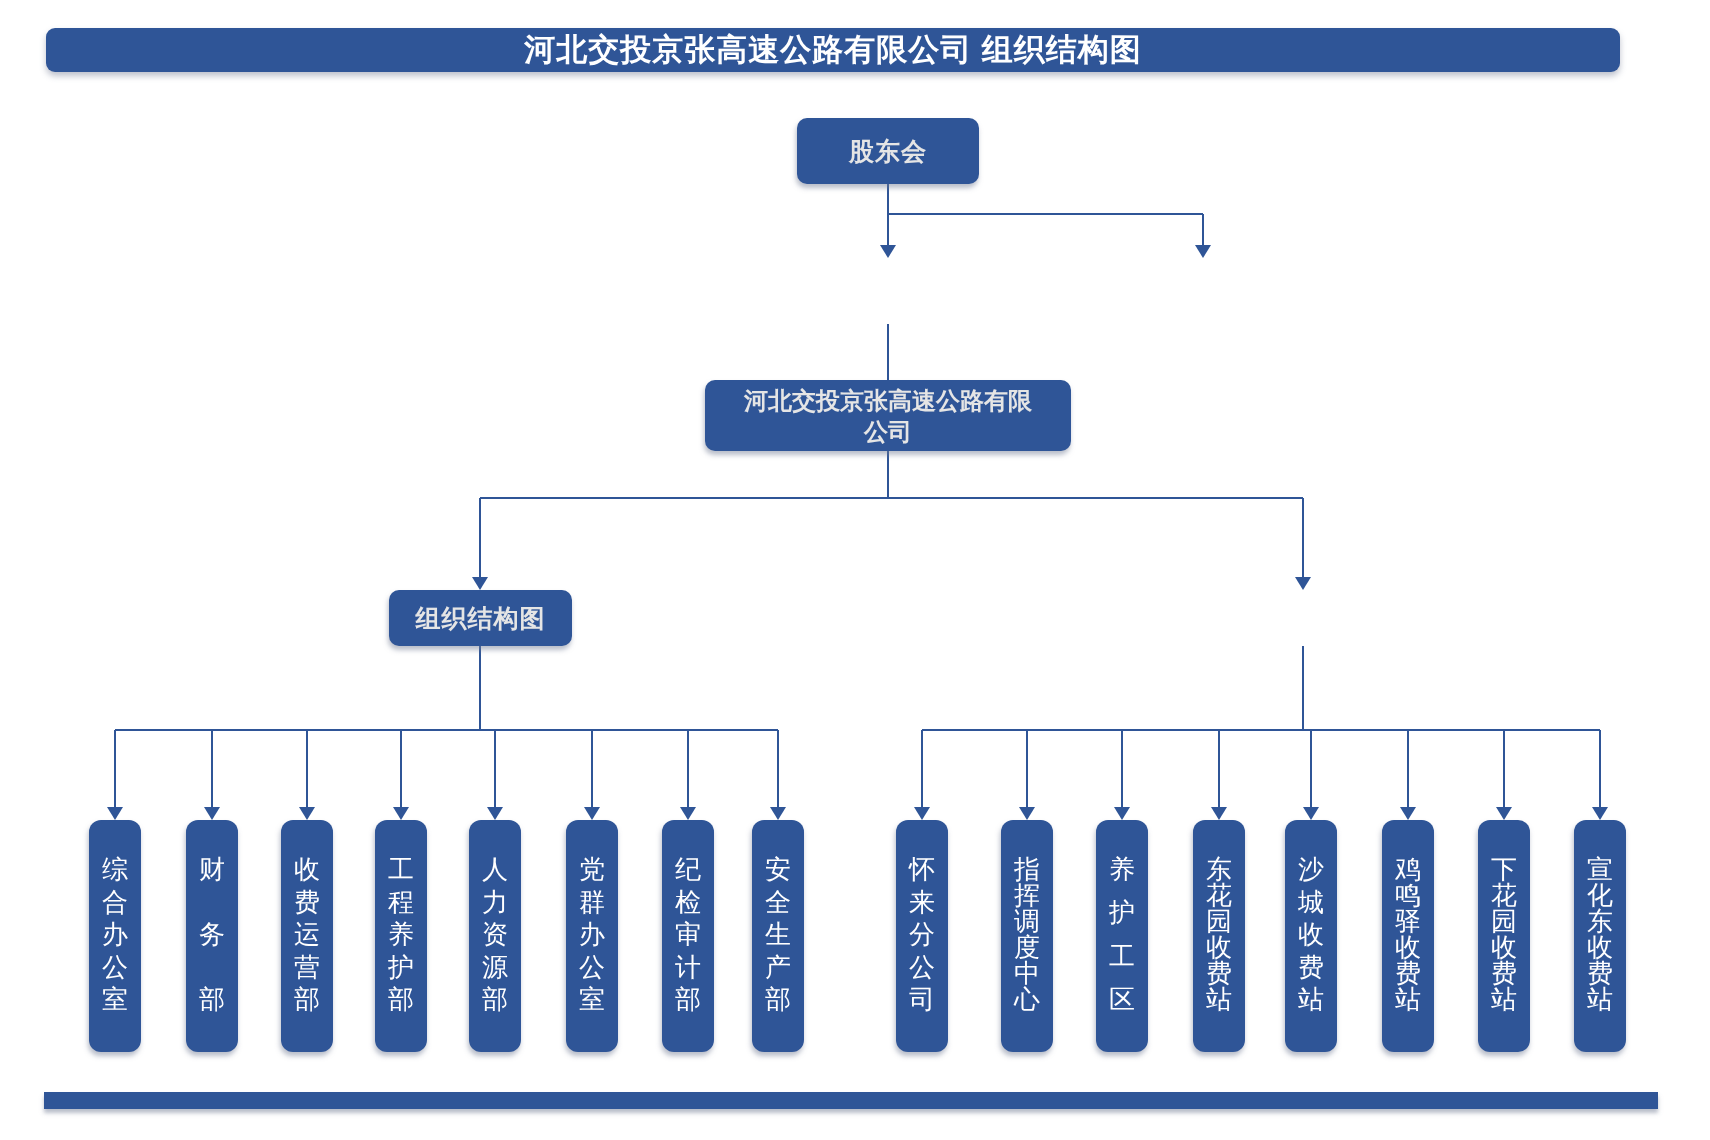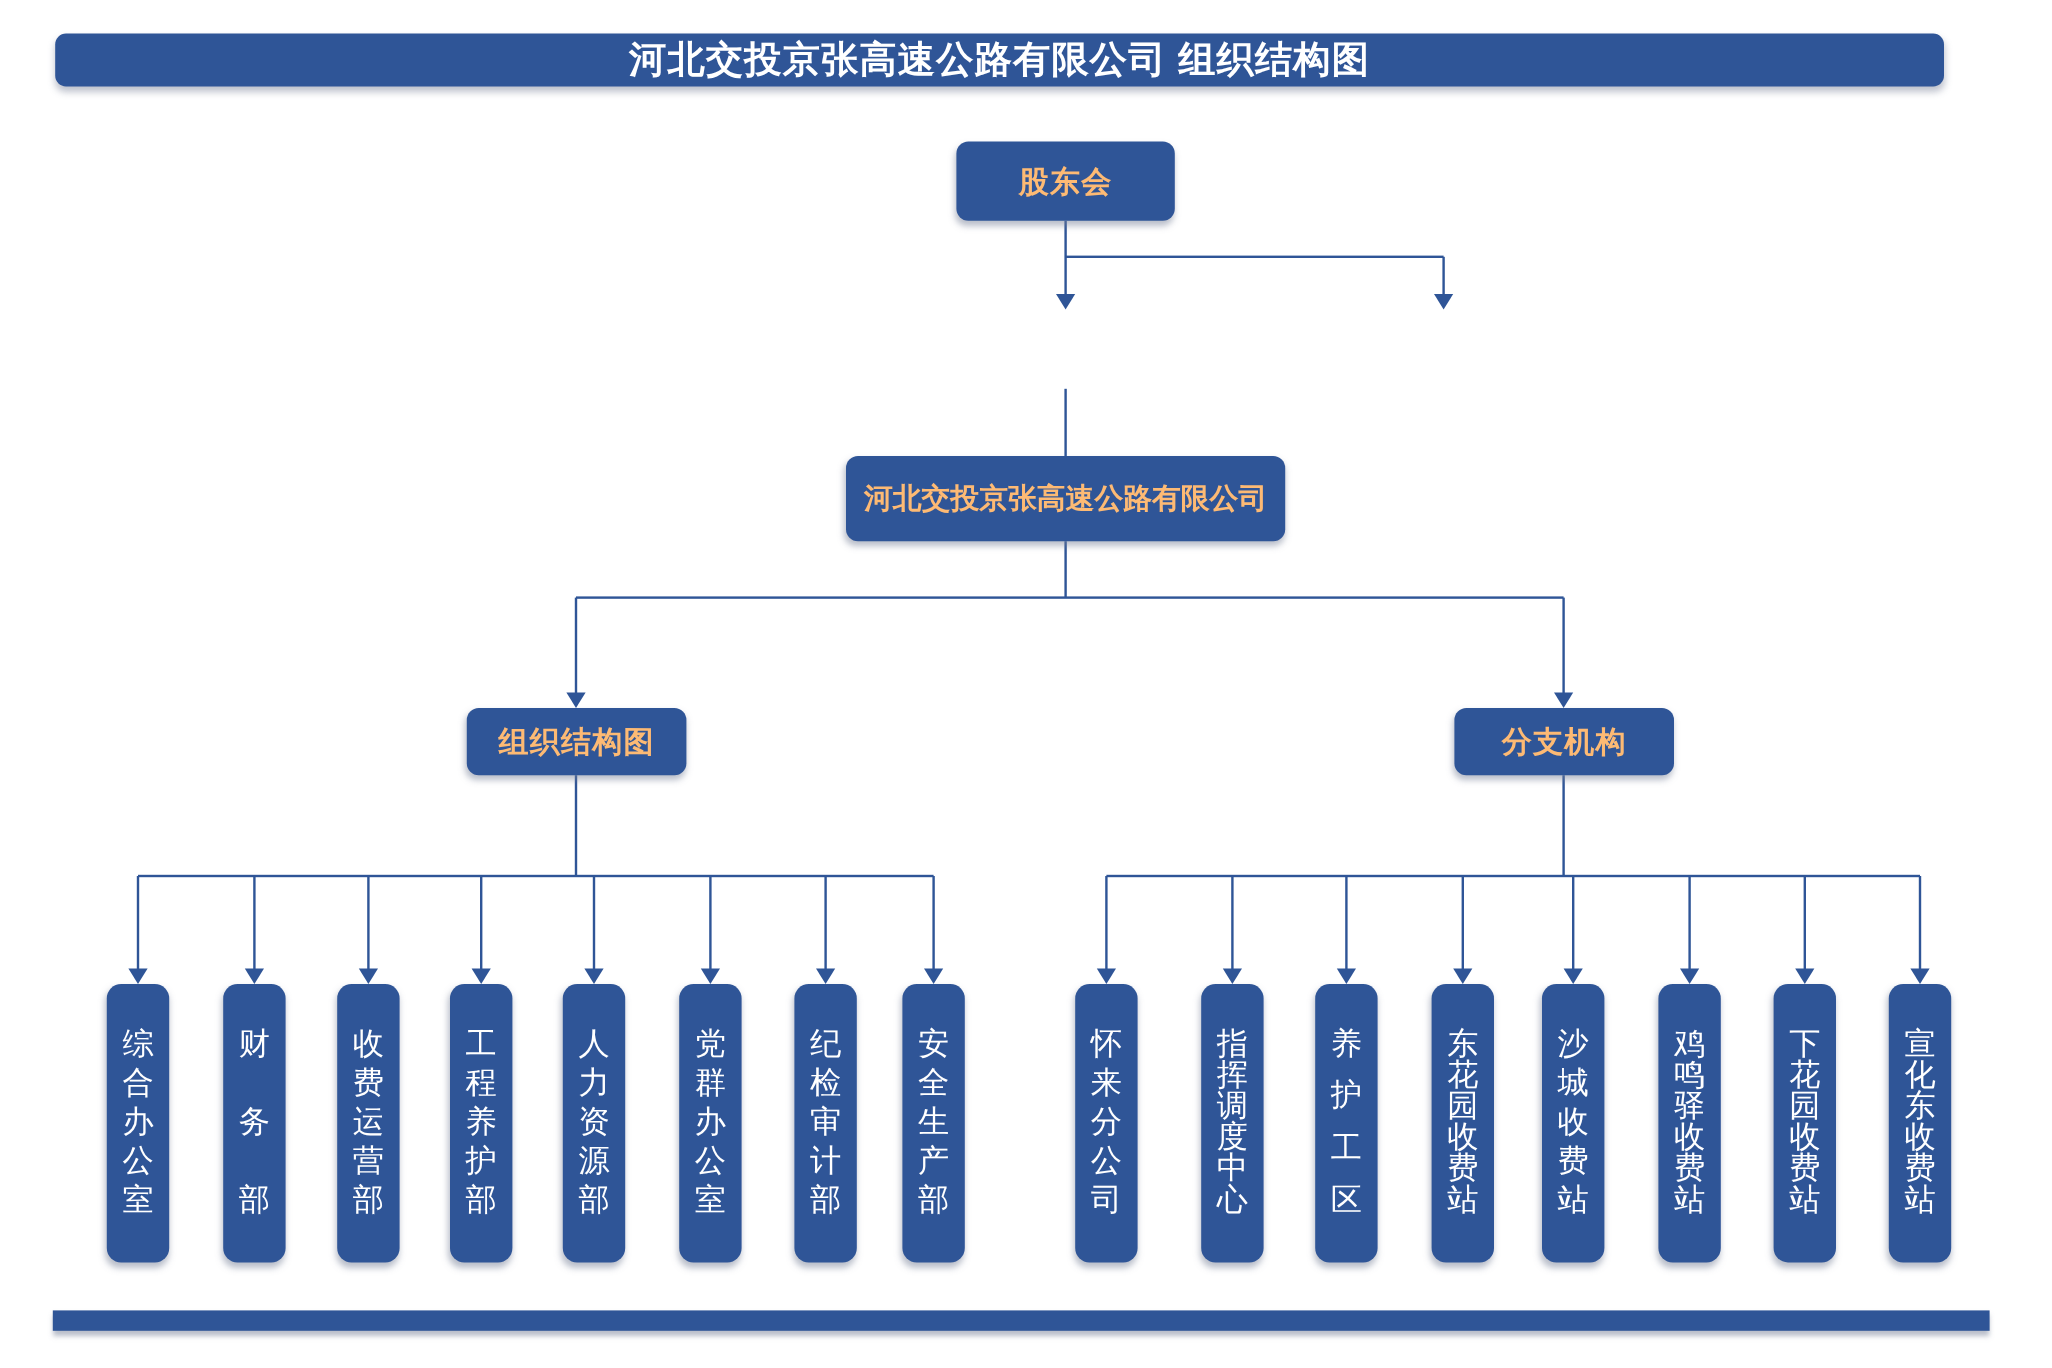--- a/index.html
+++ b/index.html
@@ -21,30 +21,30 @@
     display:flex;align-items:center;justify-content:center;
     box-shadow:0 4px 6px rgba(110,120,145,.45);
   }
   .title-bar span{
     color:#fff;font-size:31px;font-weight:bold;letter-spacing:1px;white-space:nowrap;
   }
   .node{
     position:absolute;
     background:var(--box);
     border-radius:10px;
-    color:#fdba74;font-weight:bold;
+    color:#e5e5e5;font-weight:bold;
     display:flex;align-items:center;justify-content:center;
     box-shadow:-1px 4px 5px rgba(115,125,150,.5);
     text-align:center;
   }
   .node-sm{font-size:25px;letter-spacing:1px;}
   #n-shareholders{left:797px;top:118px;width:182px;height:66px;}
   #n-board{left:797px;top:258px;width:182px;height:66px;}
   #n-supervisors{left:1112px;top:258px;width:183px;height:66px;}
-  #n-company{left:705px;top:380px;width:366px;height:71px;font-size:24px;line-height:31px;}
+  #n-company{left:705px;top:380px;width:366px;height:71px;flex-direction:column;font-size:24px;line-height:31px;}
   #n-internal{left:389px;top:590px;width:183px;height:56px;}
   #n-branch{left:1212px;top:590px;width:183px;height:56px;}
   .tall-box{
     position:absolute;
     width:52px;height:232px;
     background:var(--box);
     border-radius:12px;
     box-shadow:-1px 4px 5px rgba(115,125,150,.5);
     display:flex;flex-direction:column;align-items:center;justify-content:space-between;
     box-sizing:border-box;
@@ -131,21 +131,20 @@
 
 
 
   <div class="node" id="n-company">
     <span>河北交投京张高速公路有限</span>
     <span>公司</span>
   </div>
 
   <div class="node node-sm" id="n-internal">组织结构图</div>
 
-  <div class="node node-sm" id="n-branch">分支机构</div>
 
   <div id="dept-row">
       <div class="tall-box" style="left: 89px; top: 820px;">
         <span class="vchar">综</span>
         <span class="vchar">合</span>
         <span class="vchar">办</span>
         <span class="vchar">公</span>
         <span class="vchar">室</span>
       </div>
       <div class="tall-box" style="left: 186px; top: 820px;">

